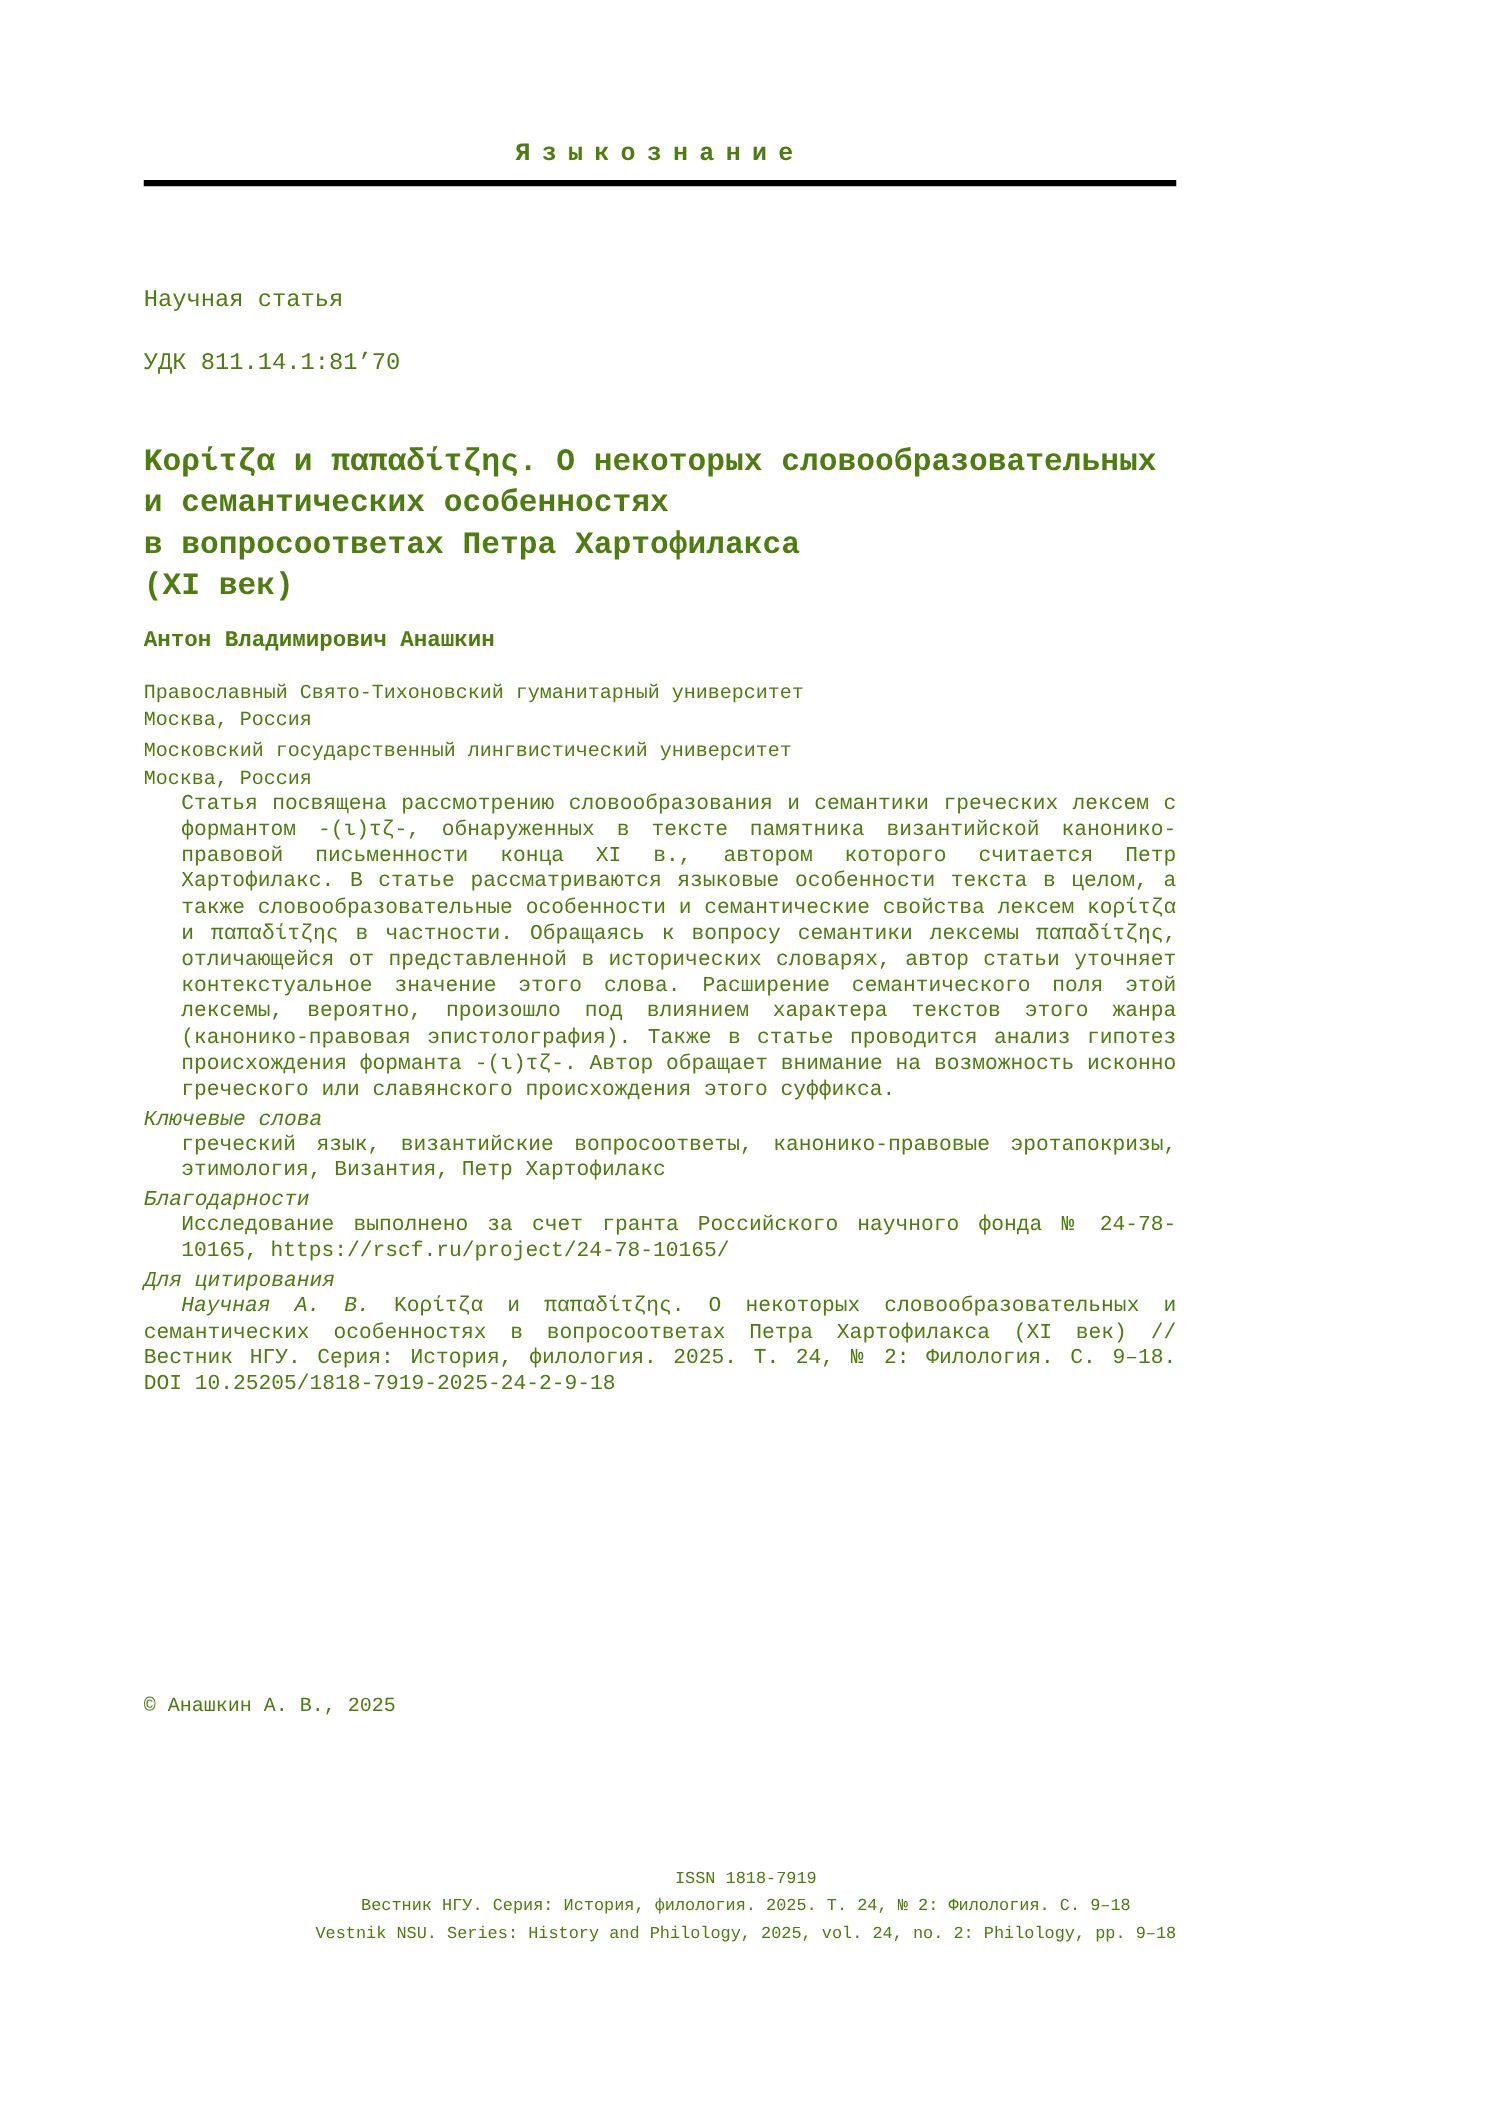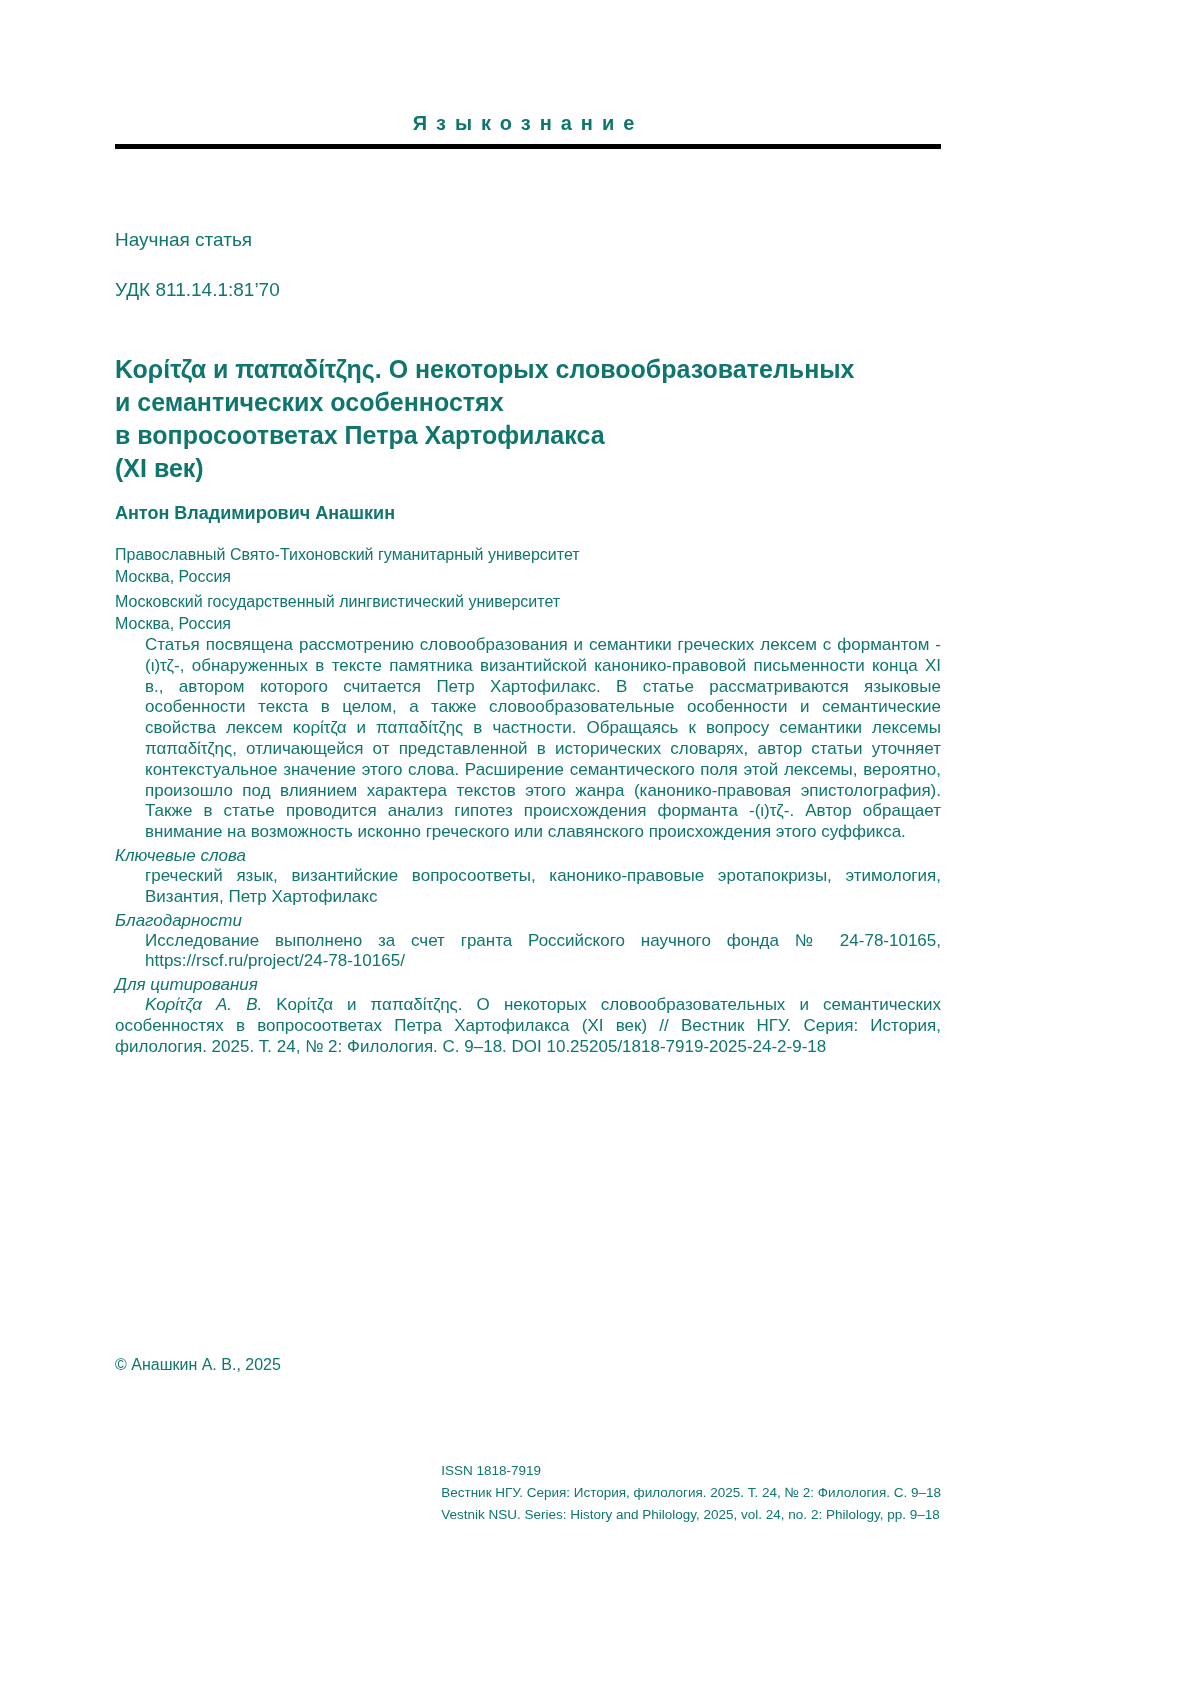--- a/index.html
+++ b/index.html
@@ -2,22 +2,22 @@
 <html><head>
 <meta charset="utf-8">
 <style>
   * { margin: 0; padding: 0; box-sizing: border-box; }
   html, body { background: #ffffff; }
   .page {
     position: relative;
     width: 1200px;
     height: 1698px;
     background: #ffffff;
-    color: #0f766e;
-    font-family: Liberation Sans, sans-serif;
+    color: #4d7c0f;
+    font-family: Liberation Mono, monospace;
     overflow: hidden;
   }
   .content {
     position: absolute;
     left: 115px;
     top: 0;
     width: 826px;
   }
   .rubric-title {
     margin-top: 112px;
@@ -86,22 +86,22 @@
   .citation .cit-author { font-style: italic; }
   .copyright {
     position: absolute;
     left: 115px;
     top: 1356px;
     font-size: 16px;
   }
   .imprint {
     position: absolute;
     right: 259px;
-    top: 1460px;
-    text-align: left;
+    top: 1493px;
+    text-align: center;
     font-size: 13.5px;
     line-height: 22px;
   }
 </style>
 </head>
 <body>
 
 <div class="page">
   <div class="content">
 
@@ -131,21 +131,21 @@
 
     <p class="section-body">Статья посвящена рассмотрению словообразования и семантики греческих лексем с формантом -(ι)τζ-, обнаруженных в тексте памятника византийской канонико-правовой письменности конца XI в., автором которого считается Петр Хартофилакс. В статье рассматриваются языковые особенности текста в целом, а также словообразовательные особенности и семантические свойства лексем κορίτζα и παπαδίτζης в частности. Обращаясь к вопросу семантики лексемы παπαδίτζης, отличающейся от представленной в исторических словарях, автор статьи уточняет контекстуальное значение этого слова. Расширение семантического поля этой лексемы, вероятно, произошло под влиянием характера текстов этого жанра (канонико-правовая эпистолография). Также в статье проводится анализ гипотез происхождения форманта -(ι)τζ-. Автор обращает внимание на возможность исконно греческого или славянского происхождения этого суффикса.</p>
 
     <div class="section-label tight">Ключевые слова</div>
     <p class="section-body">греческий язык, византийские вопросоответы, канонико-правовые эротапокризы, этимология, Византия, Петр Хартофилакс</p>
 
     <div class="section-label tight">Благодарности</div>
     <p class="section-body">Исследование выполнено за счет гранта Российского научного фонда № 24-78-10165, https://rscf.ru/project/24-78-10165/</p>
 
     <div class="section-label tight">Для цитирования</div>
-    <p class="section-body citation"><span class="cit-author">Κορίτζα А. В.</span><span> Κορίτζα и παπαδίτζης. О некоторых словообразовательных и семантических особенностях в вопросоответах Петра Хартофилакса (XI век) // Вестник НГУ. Серия: История, филология. 2025. Т. 24, № 2: Филология. С. 9–18. DOI 10.25205/1818-7919-2025-24-2-9-18</span></p>
+    <p class="section-body citation"><span class="cit-author">Научная А. В.</span><span> Κορίτζα и παπαδίτζης. О некоторых словообразовательных и семантических особенностях в вопросоответах Петра Хартофилакса (XI век) // Вестник НГУ. Серия: История, филология. 2025. Т. 24, № 2: Филология. С. 9–18. DOI 10.25205/1818-7919-2025-24-2-9-18</span></p>
 
   </div>
 
   <div class="copyright">© Анашкин А. В., 2025</div>
 
   <div class="imprint">
     <div>ISSN 1818-7919</div>
     <div>Вестник НГУ. Серия: История, филология. 2025. Т. 24, № 2: Филология. С. 9–18</div>
     <div>Vestnik NSU. Series: History and Philology, 2025, vol. 24, no. 2: Philology, pp. 9–18</div>
   </div>

